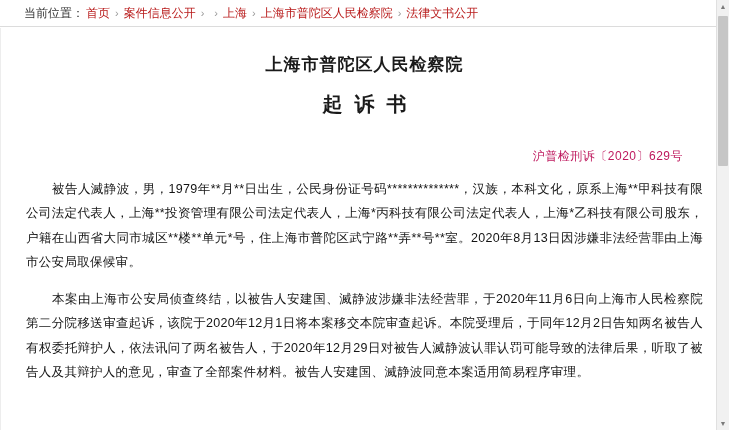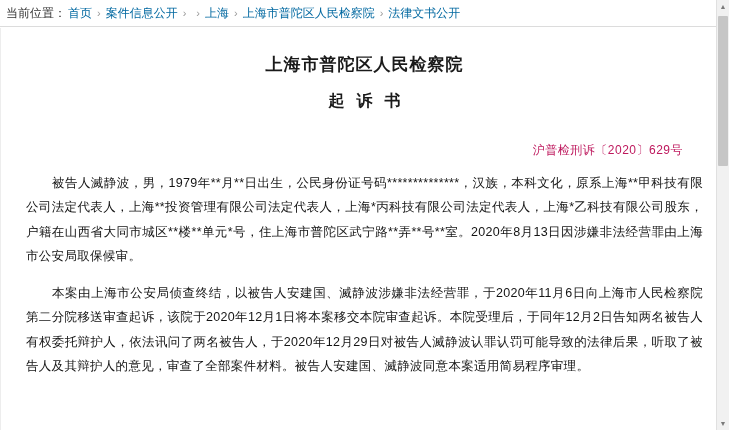--- a/index.html
+++ b/index.html
@@ -19,34 +19,34 @@
     height: 430px;
     background: #ffffff;
     box-sizing: border-box;
   }
   
   .breadcrumb-bar {
     height: 27px;
     border-bottom: 1px solid #dcdcdc;
     display: flex;
     align-items: center;
-    padding: 0 6px;
+    padding: 0 24px;
     font-size: 12px;
     color: #333333;
     background: #ffffff;
     box-sizing: border-box;
     white-space: nowrap;
     overflow: hidden;
   }
   .breadcrumb-label {
     color: #333333;
     margin-right: 2px;
   }
   .crumb {
-    color: #0369a1;
+    color: #b91c1c;
     text-decoration: none;
     cursor: pointer;
   }
   .crumb-sep {
     margin: 0 5px;
     color: #999999;
     font-size: 11px;
   }
   
   .doc {
@@ -61,21 +61,21 @@
     font-family: "DejaVu Sans", sans-serif;
     font-size: 17px;
     font-weight: bold;
     color: #1a1a1a;
     letter-spacing: 1px;
     margin-top: 26px;
   }
   .doc-subtitle {
     text-align: center;
     font-family: "DejaVu Sans", sans-serif;
-    font-size: 16px;
+    font-size: 20px;
     font-weight: bold;
     color: #1a1a1a;
     letter-spacing: 12px;
     text-indent: 12px;
     margin-top: 15px;
   }
   .doc-docnum {
     text-align: right;
     font-size: 12px;
     color: #be185d;

